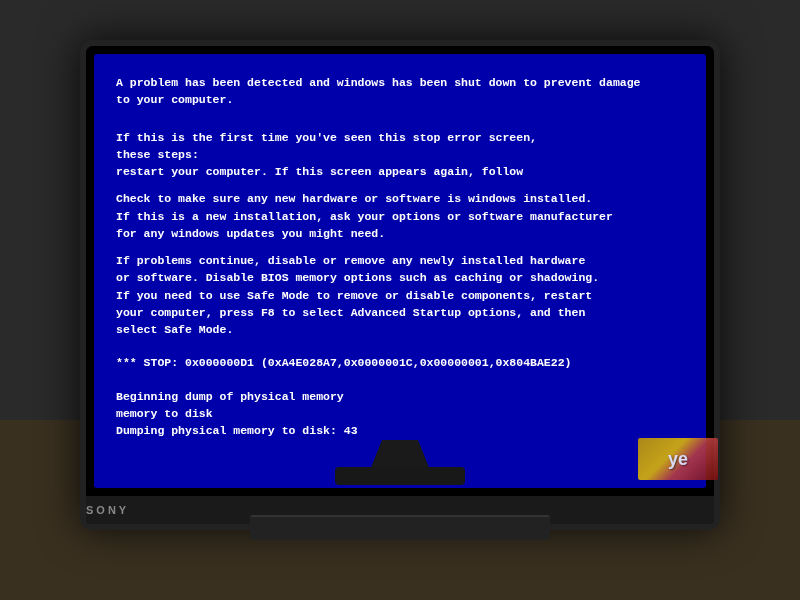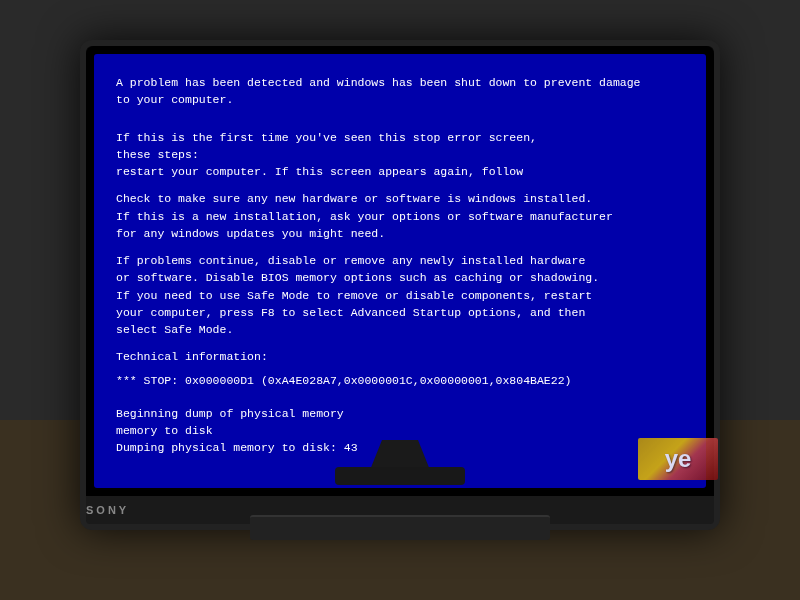--- a/index.html
+++ b/index.html
@@ -53,20 +53,21 @@
     }
 
     .monitor-screen-bezel {
       width: 100%;
       flex: 1;
       background: #000;
       border-radius: 8px 8px 0 0;
       padding: 8px;
       display: flex;
       align-items: stretch;
+      font-weight: bold;
     }
 
     .screen {
       flex: 1;
       background: #0000aa;
       padding: 20px 22px 15px 22px;
       font-family: 'Courier New', Courier, monospace;
       font-size: 11.5px;
       color: #ffffff;
       line-height: 1.5;
@@ -142,21 +143,21 @@
       height: 100%;
       background: linear-gradient(135deg, #c8a000 0%, #e8c000 40%, #c04040 60%, #801010 100%);
       opacity: 0.85;
       border-radius: 2px;
       display: flex;
       align-items: center;
       justify-content: center;
     }
 
     .watermark-text {
-      font-size: 24px;
+      font-size: 18px;
       font-weight: bold;
       color: white;
       font-family: Arial, sans-serif;
       text-shadow: 1px 1px 2px rgba(0,0,0,0.5);
     }
 
     
     .keyboard-hint {
       position: absolute;
       bottom: 60px;
@@ -189,21 +190,20 @@
           <p>Check to make sure any new hardware or software is windows installed.</p>
           <p>If this is a new installation, ask your options or software manufacturer</p>
           <p>for any windows updates you might need.</p>
           <div class="blank"></div>
           <p>If problems continue, disable or remove any newly installed hardware</p>
           <p>or software. Disable BIOS memory options such as caching or shadowing.</p>
           <p>If you need to use Safe Mode to remove or disable components, restart</p>
           <p>your computer, press F8 to select Advanced Startup options, and then</p>
           <p>select Safe Mode.</p>
           <div class="blank"></div>
-          <p>Technical information:</p>
           <div class="blank-small"></div>
           <p>*** STOP: 0x000000D1 (0xA4E028A7,0x0000001C,0x00000001,0x804BAE22)</p>
           <div class="blank"></div>
           <div class="blank-small"></div>
           <p>Beginning dump of physical memory</p>
           <p> memory to disk</p>
           <p>Dumping physical memory to disk:  43</p>
         </div>
       </div>
     </div>

